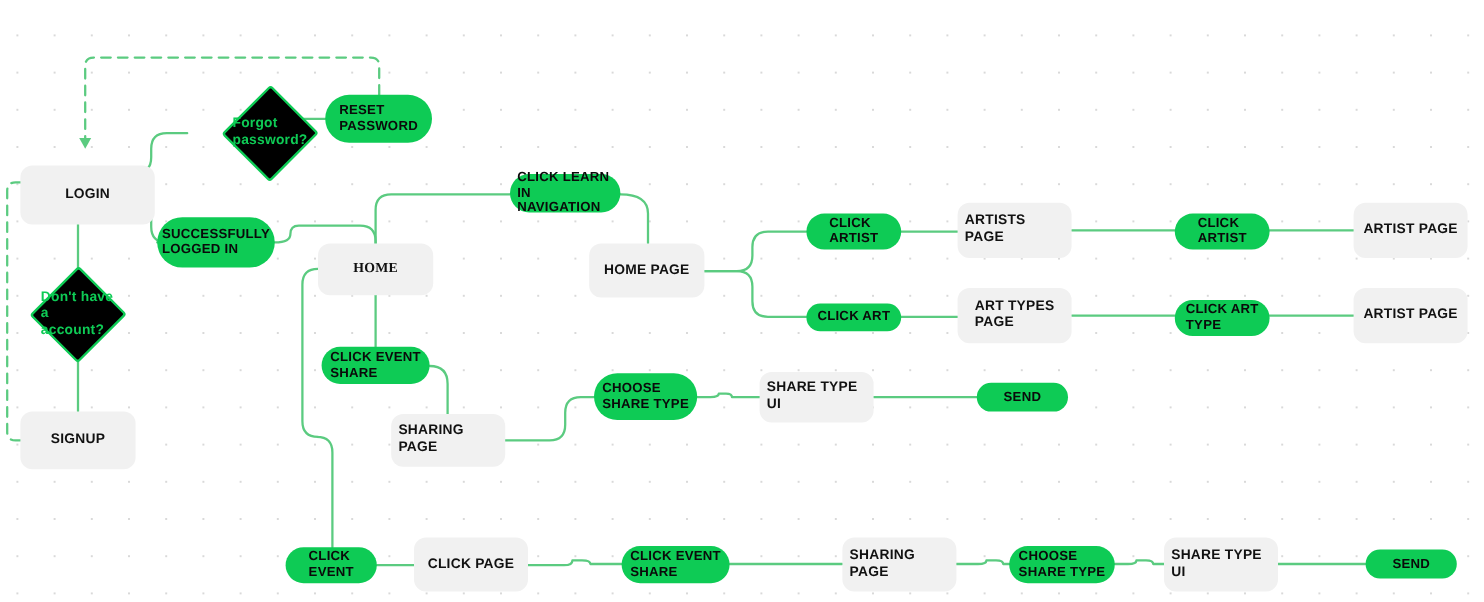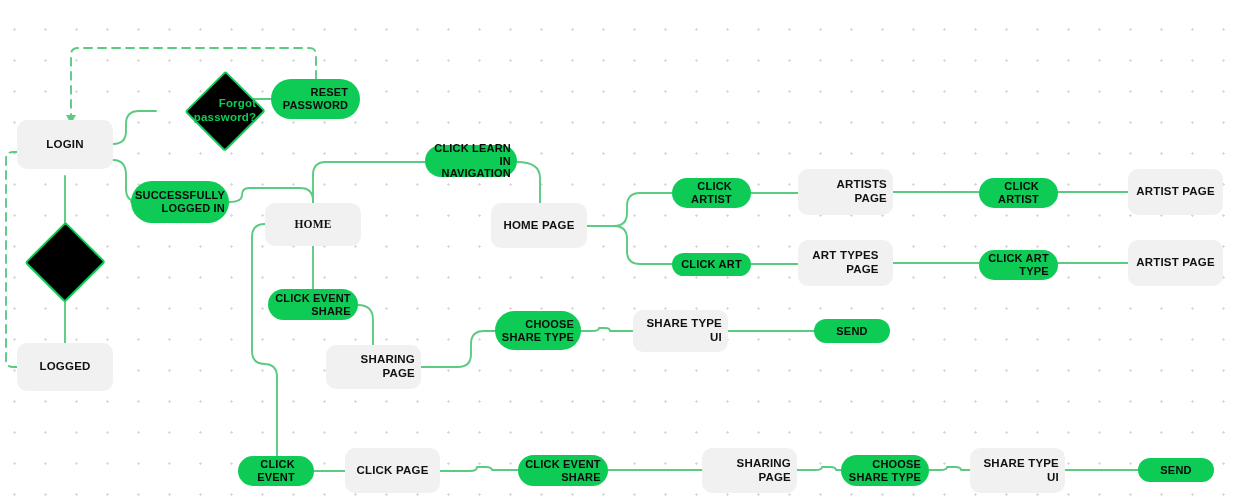--- a/index.html
+++ b/index.html
@@ -21,21 +21,21 @@
     position: absolute;
     left: 0; top: 0;
     width: 1237px; height: 502px;
     pointer-events: none;
   }
   .node {
     position: absolute;
     display: flex;
     align-items: center;
     justify-content: center;
-    text-align: right;
+    text-align: left;
     box-sizing: border-box;
     font-weight: bold;
     letter-spacing: 0.2px;
     line-height: 1.18;
     z-index: 3;
   }
   .node.page {
     background: #f1f1f1;
     color: #111111;
     border-radius: 10px;
@@ -96,38 +96,39 @@
       <path d="M 728 331 L 814 331" fill="none" stroke="#5BCB80" stroke-width="1.9" stroke-linecap="round" stroke-linejoin="round"></path>
       <path d="M 265 224 Q 252 224 252 237 L 252 351 Q 252 364 265 364 L 264 364 Q 277 364 277 377 L 277 456" fill="none" stroke="#5BCB80" stroke-width="1.9" stroke-linecap="round" stroke-linejoin="round"></path>
       <path d="M 314 471 L 345 471" fill="none" stroke="#5BCB80" stroke-width="1.9" stroke-linecap="round" stroke-linejoin="round"></path>
       <path d="M 440 471 L 470 471 Q 477 471 477 467 L 485 467 Q 492 467 492 470 L 518 470" fill="none" stroke="#5BCB80" stroke-width="1.9" stroke-linecap="round" stroke-linejoin="round"></path>
       <path d="M 608 470 L 702 470" fill="none" stroke="#5BCB80" stroke-width="1.9" stroke-linecap="round" stroke-linejoin="round"></path>
       <path d="M 797 470 L 815 470 Q 822 470 822 467 L 830 467 Q 836 467 836 470 L 841 470" fill="none" stroke="#5BCB80" stroke-width="1.9" stroke-linecap="round" stroke-linejoin="round"></path>
       <path d="M 929 470 L 940 470 Q 947 470 947 467 L 955 467 Q 961 467 961 470 L 970 470" fill="none" stroke="#5BCB80" stroke-width="1.9" stroke-linecap="round" stroke-linejoin="round"></path>
       <path d="M 1065 470 L 1138 470" fill="none" stroke="#5BCB80" stroke-width="1.9" stroke-linecap="round" stroke-linejoin="round"></path>
     </svg>
   <div id="node-layer">
-      <div class="node page" style="left: 17px; top: 120px; width: 96px; height: 49px;">
+      <div class="node page" style="left: 17px; top: 138px; width: 112px; height: 49px;">
         <span class="lbl">LOGIN</span>
       </div>
       <div class="node decision" style="left: 156px; top: 73px; width: 74px; height: 76px; margin-left: 32px;">
         <div class="diamond-shape"></div>
         <span class="lbl">Forgot<br>password?</span>
       </div>
       <div class="node action" style="left: 271px; top: 79px; width: 89px; height: 40px;">
         <span class="lbl">RESET<br>PASSWORD</span>
       </div>
       <div class="node action" style="left: 131px; top: 181px; width: 98px; height: 42px;">
         <span class="lbl">SUCCESSFULLY<br>LOGGED IN</span>
       </div>
       <div class="node decision" style="left: 28px; top: 224px; width: 74px; height: 76px;">
         <div class="diamond-shape"></div>
+        <span class="lbl">Don't have<br>a account?</span>
       </div>
       <div class="node page" style="left: 17px; top: 343px; width: 96px; height: 48px;">
-        <span class="lbl">LOGGED</span>
+        <span class="lbl">SIGNUP</span>
       </div>
       <div class="node page" style="left: 265px; top: 203px; width: 96px; height: 43px; font-family: Liberation Serif, serif;">
         <span class="lbl">HOME</span>
       </div>
       <div class="node action" style="left: 425px; top: 145px; width: 92px; height: 32px;">
         <span class="lbl">CLICK LEARN<br>IN NAVIGATION</span>
       </div>
       <div class="node page" style="left: 491px; top: 203px; width: 96px; height: 45px;">
         <span class="lbl">HOME PAGE</span>
       </div>

